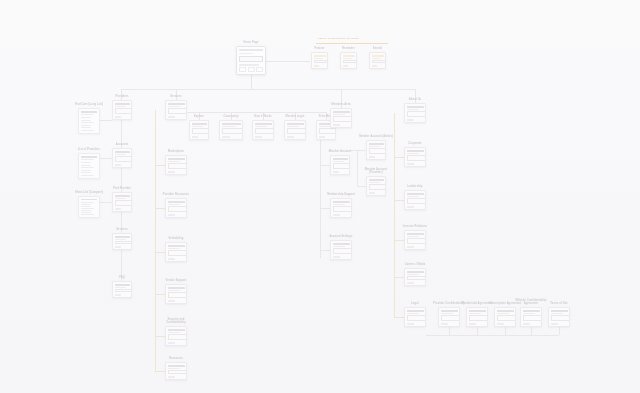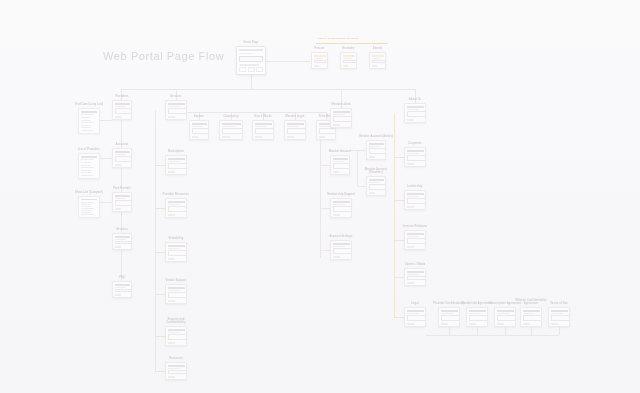--- a/index.html
+++ b/index.html
@@ -78,21 +78,20 @@
   .annot-line{position:absolute;height:1px;background:#f0dcc2;}
   .amber-node{border-color:#f2e6d6 !important;}
   .amber-node .bar{background:#f6ece0;}
   .amber-node .blk,.amber-node .block{background:#f7eee3;}
 </style>
 </head>
 <body>
 
 <div id="canvas">
 
-  <div class="flow-title">Web Portal Page Flow</div>
 
   <div class="ln v" style="left:251px;top:75px;height:14px;"></div>
   <div class="ln h" style="left:121px;top:89px;width:295px;"></div>
   <div class="ln h" style="left:266px;top:61px;width:44px;"></div>
 
   <div class="annot-line" style="left:316px;top:43px;width:72px;"></div>
 
   <div class="ln v" style="left:121px;top:89px;height:11px;"></div>
   <div class="ln v" style="left:176px;top:89px;height:11px;"></div>
   <div class="ln v" style="left:341px;top:89px;height:19px;"></div>

